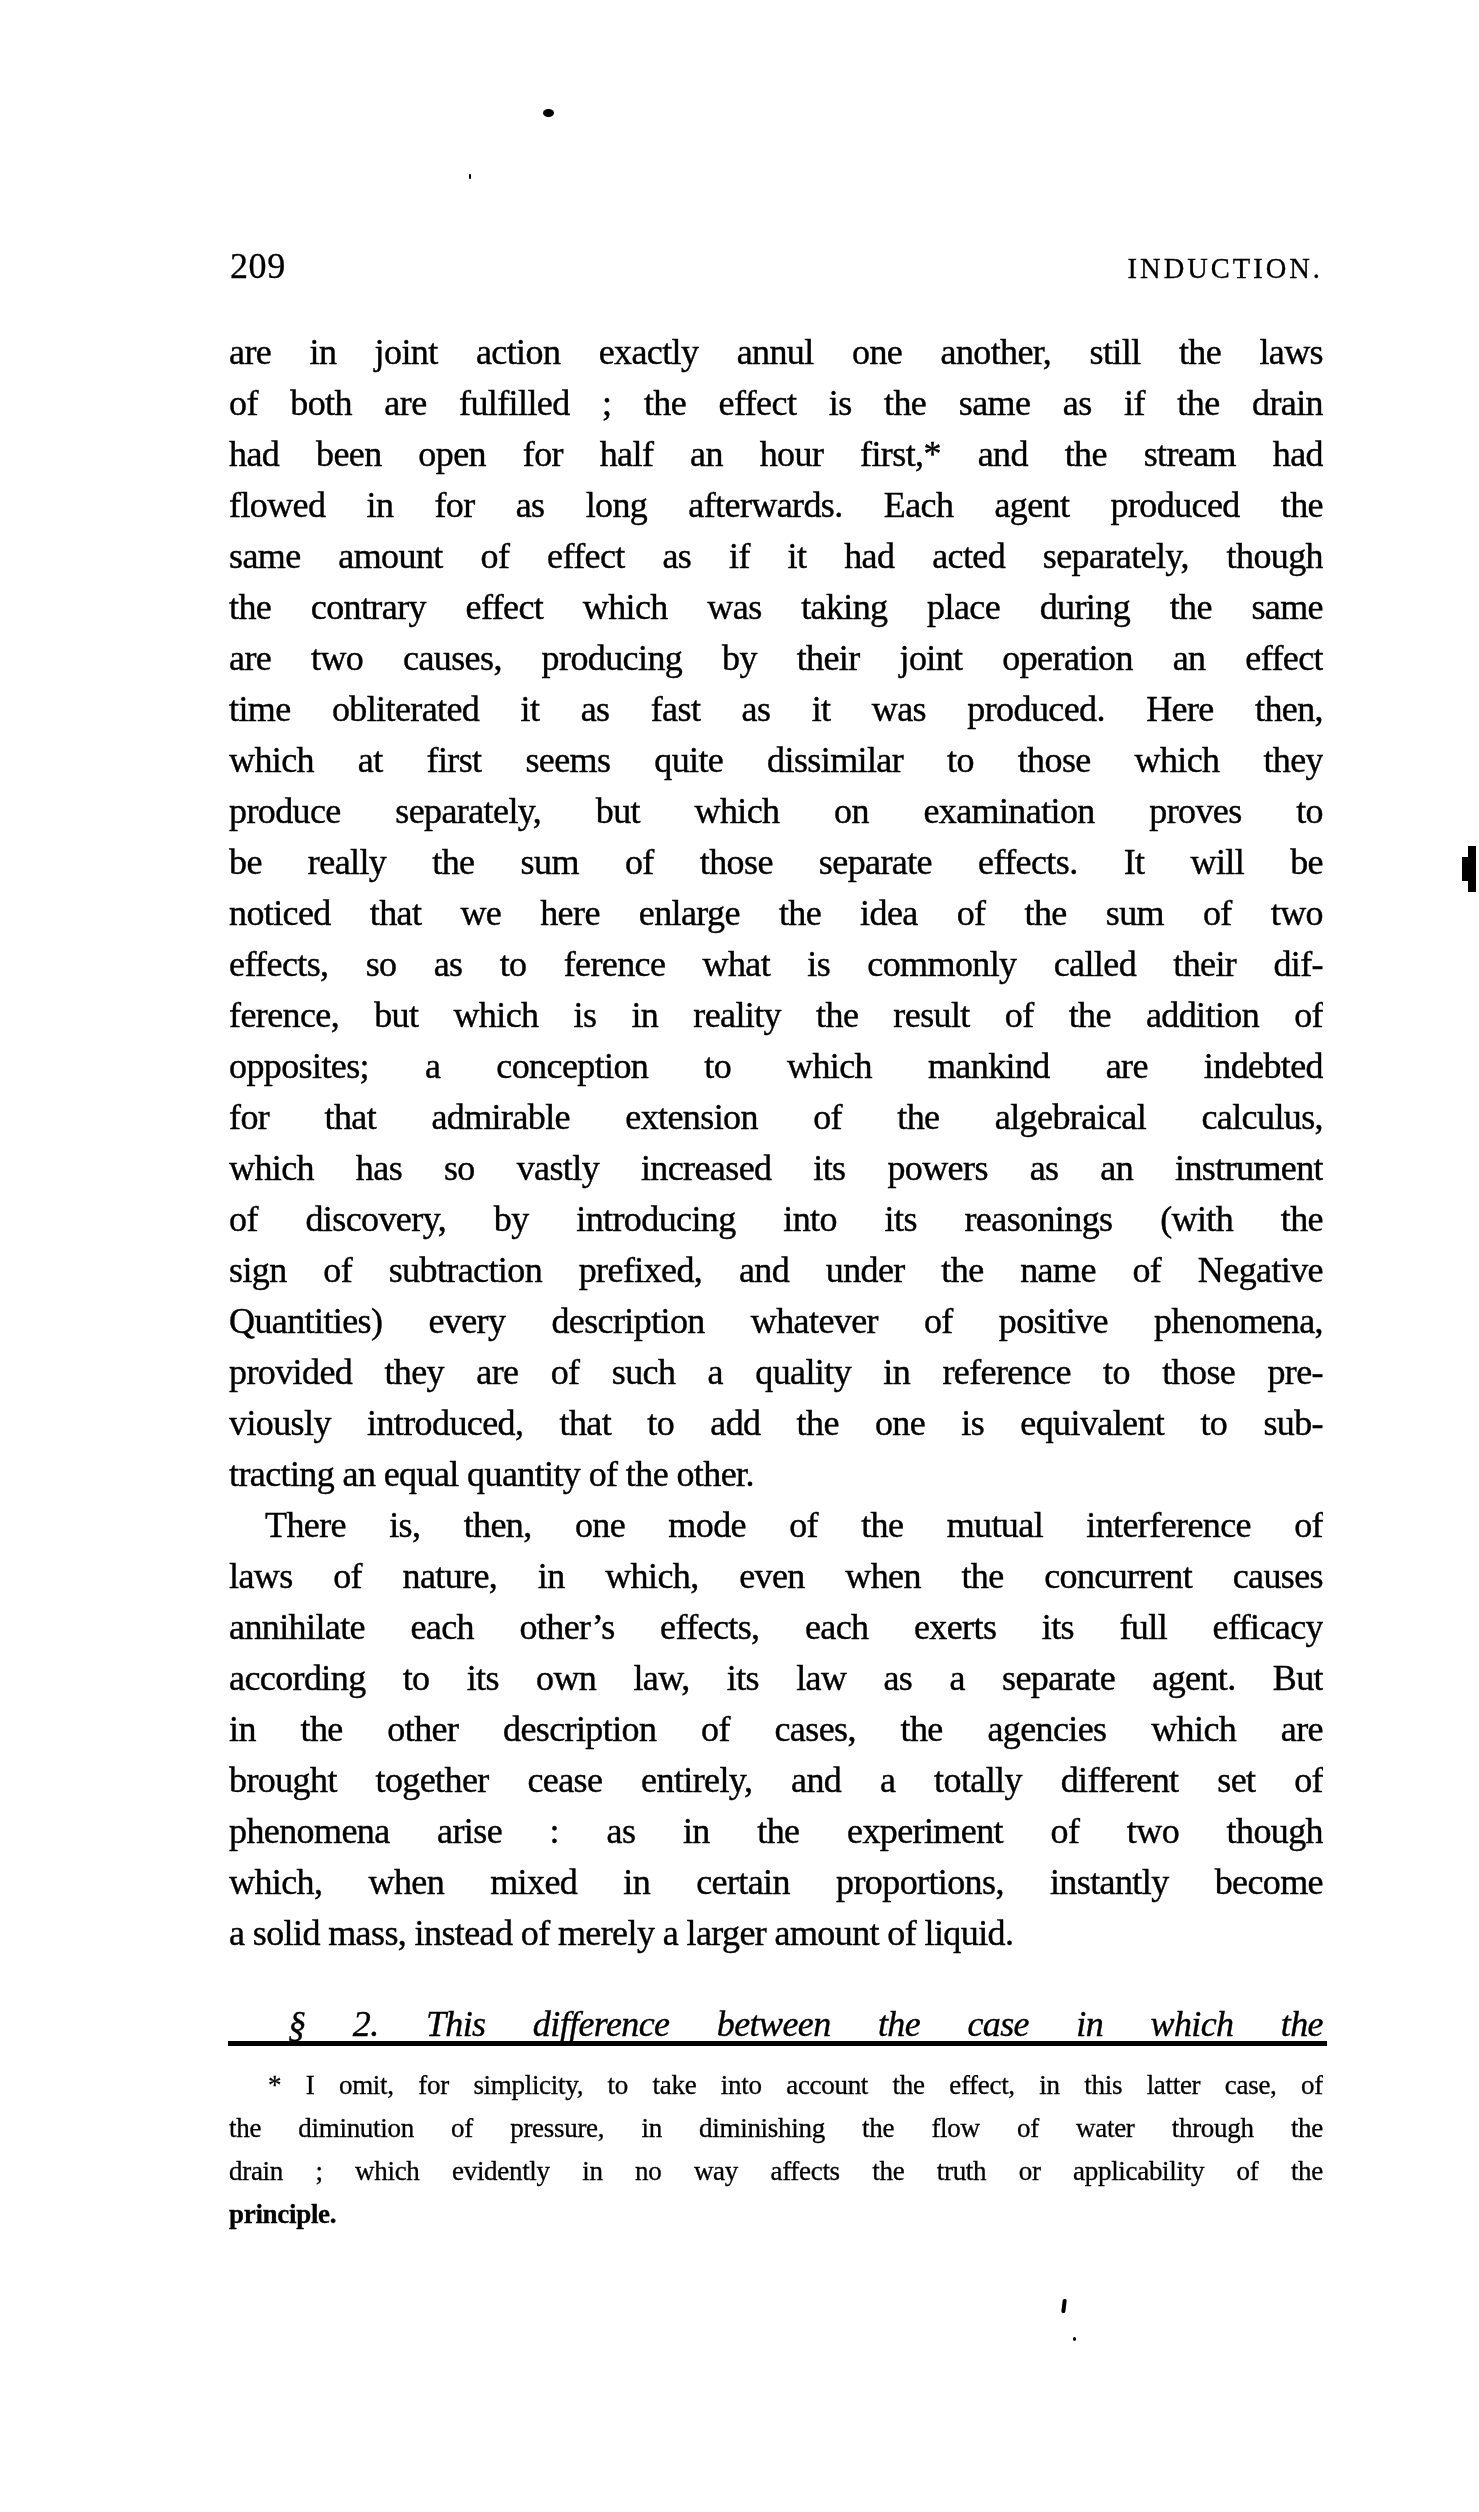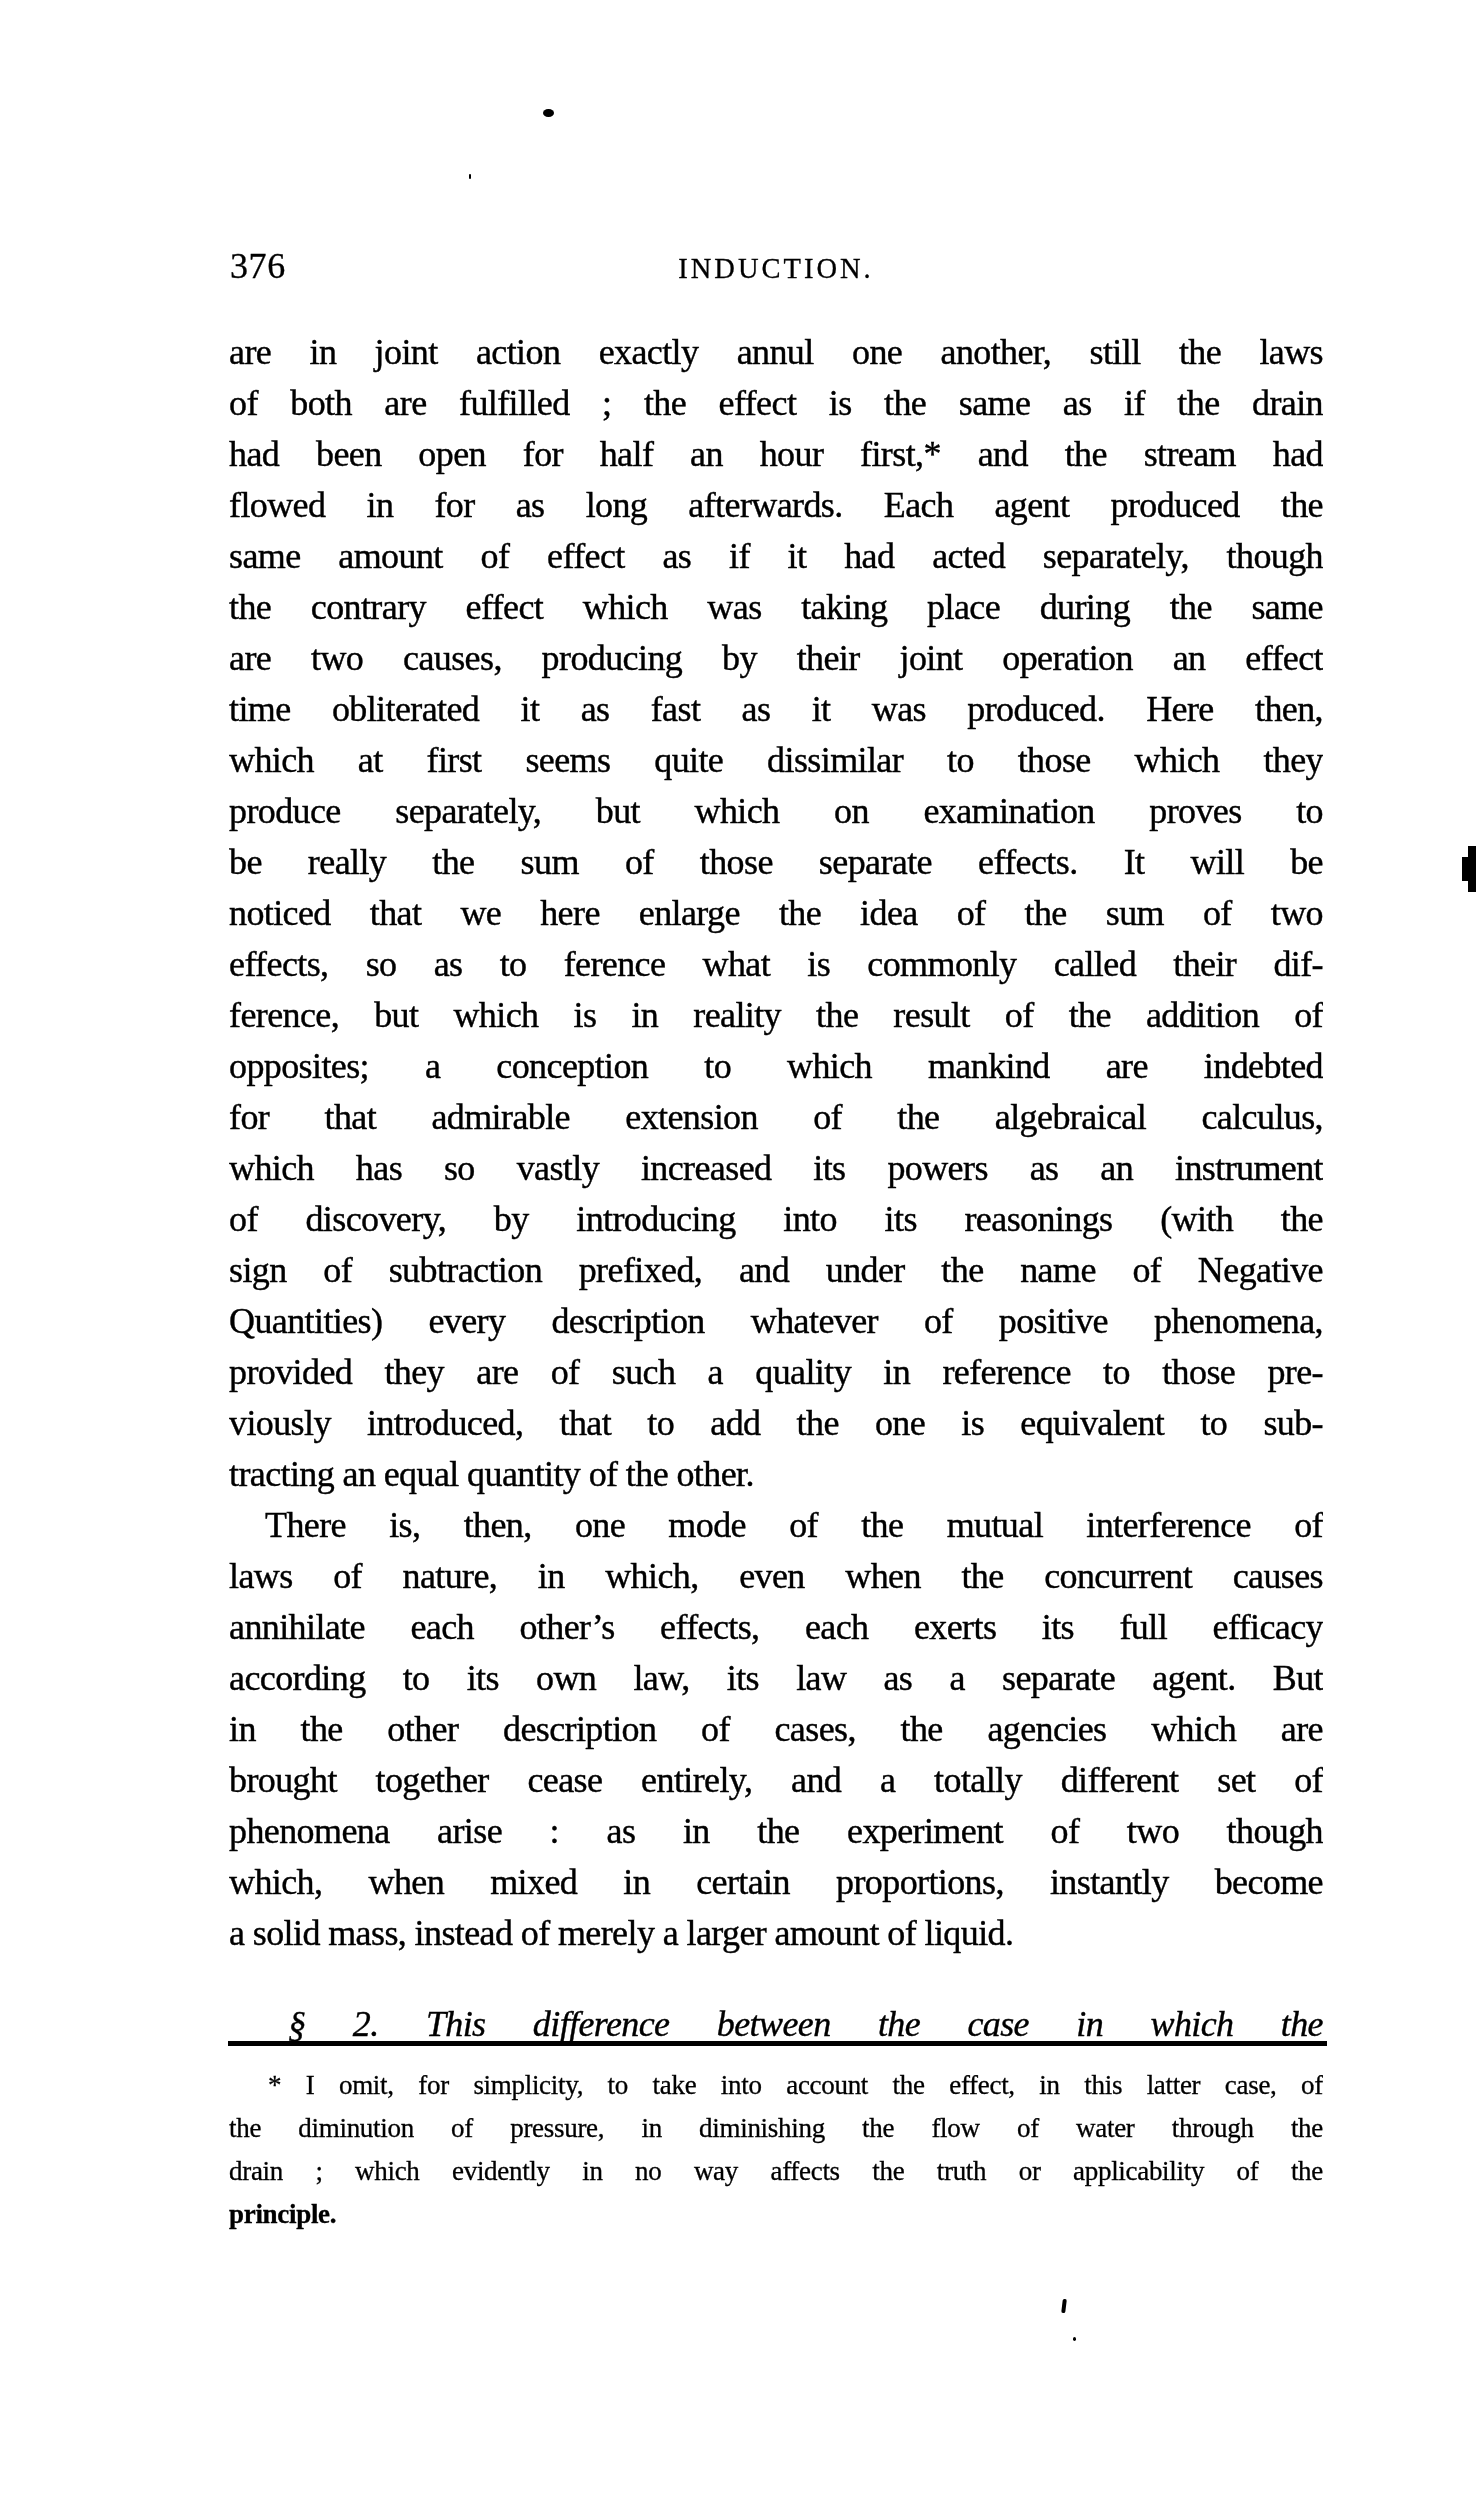--- a/index.html
+++ b/index.html
@@ -12,21 +12,21 @@
     overflow:hidden;
   }
   .pagenum {
     position:absolute; left:230px; top:247px;
     font-size:36px; line-height:38px;
     letter-spacing:0.6px;
     -webkit-text-stroke:0.3px #000;
   }
   .runhead {
     position:absolute; left:229px; top:253px; width:1094px;
-    text-align:center;
+    text-align:right;
     font-size:28.5px; line-height:32px;
     letter-spacing:3px;
     -webkit-text-stroke:0.3px #000;
   }
   .body-block {
     position:absolute; left:229px; top:327px; width:1094px;
     font-size:36px;
     letter-spacing:-0.6px;
     -webkit-text-stroke:0.4px #000;
   }
@@ -65,21 +65,21 @@
   .blot-right-a { left:1468px; top:846px; width:8.3px; height:46px; }
   .blot-right-b { left:1462px; top:857px; width:6px; height:24px; }
   .mark-bottom { left:1062px; top:2299px; width:4.2px; height:14.3px; border-radius:1.8px; transform:rotate(7deg); }
   .dot-bottom { left:1073px; top:2337px; width:3px; height:3.6px; border-radius:50%; }
 </style>
 </head>
 <body>
 
 <div class="page">
 
-  <div class="pagenum">376</div>
+  <div class="pagenum">209</div>
 
   <div class="runhead">INDUCTION.</div>
 
   <div class="body-block">
       <div class="line">are in joint action exactly annul one another, still the laws</div>
       <div class="line">of both are fulfilled ; the effect is the same as if the drain</div>
       <div class="line">had been open for half an hour first,* and the stream had</div>
       <div class="line">flowed in for as long afterwards. Each agent produced the</div>
       <div class="line">same amount of effect as if it had acted separately, though</div>
       <div class="line">the contrary effect which was taking place during the same</div>

